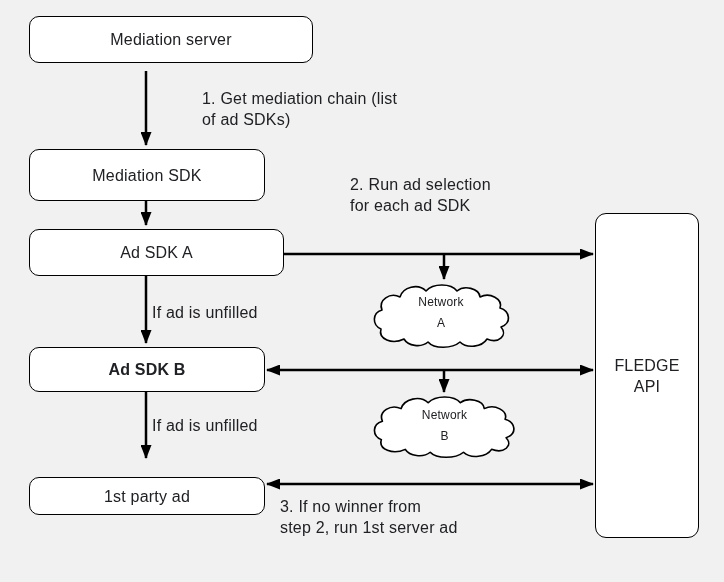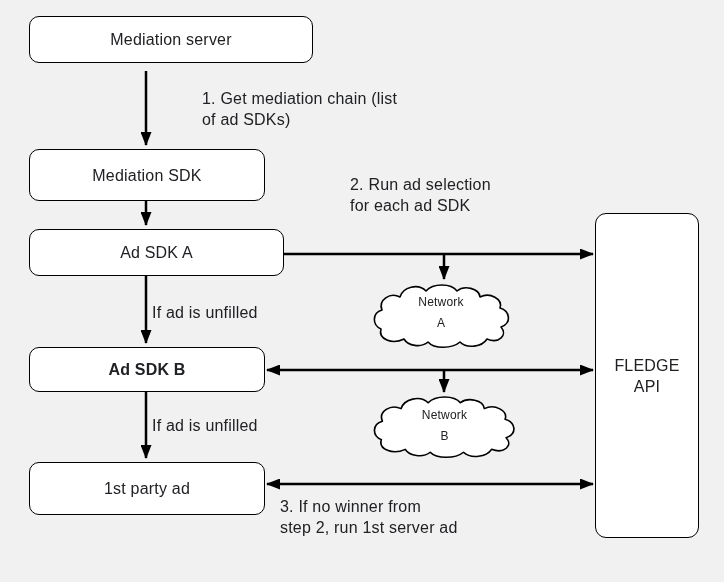--- a/index.html
+++ b/index.html
@@ -31,21 +31,21 @@
     text-align: center;
     font-size: 16px;
     letter-spacing: 0.2px;
     line-height: 21px;
   }
 
   .node-mediation-server { left: 29px;  top: 16px;  width: 284px; height: 47px; }
   .node-mediation-sdk    { left: 29px;  top: 149px; width: 236px; height: 52px; }
   .node-ad-sdk-a         { left: 29px;  top: 229px; width: 255px; height: 47px; }
   .node-ad-sdk-b         { left: 29px;  top: 347px; width: 236px; height: 45px; font-weight: bold; }
-  .node-first-party-ad   { left: 29px;  top: 462px; width: 236px; height: 53px; }
+  .node-first-party-ad   { left: 29px;  top: 477px; width: 236px; height: 38px; }
   .node-fledge-api       { left: 595px; top: 213px; width: 104px; height: 325px; border-radius: 11px; flex-direction: column; }
 
   .annotation {
     position: absolute;
     font-size: 16px;
     letter-spacing: 0.2px;
     line-height: 21px;
     white-space: nowrap;
   }
   .ann-step1      { left: 163px; top: 88px; margin-left: 39px; }

